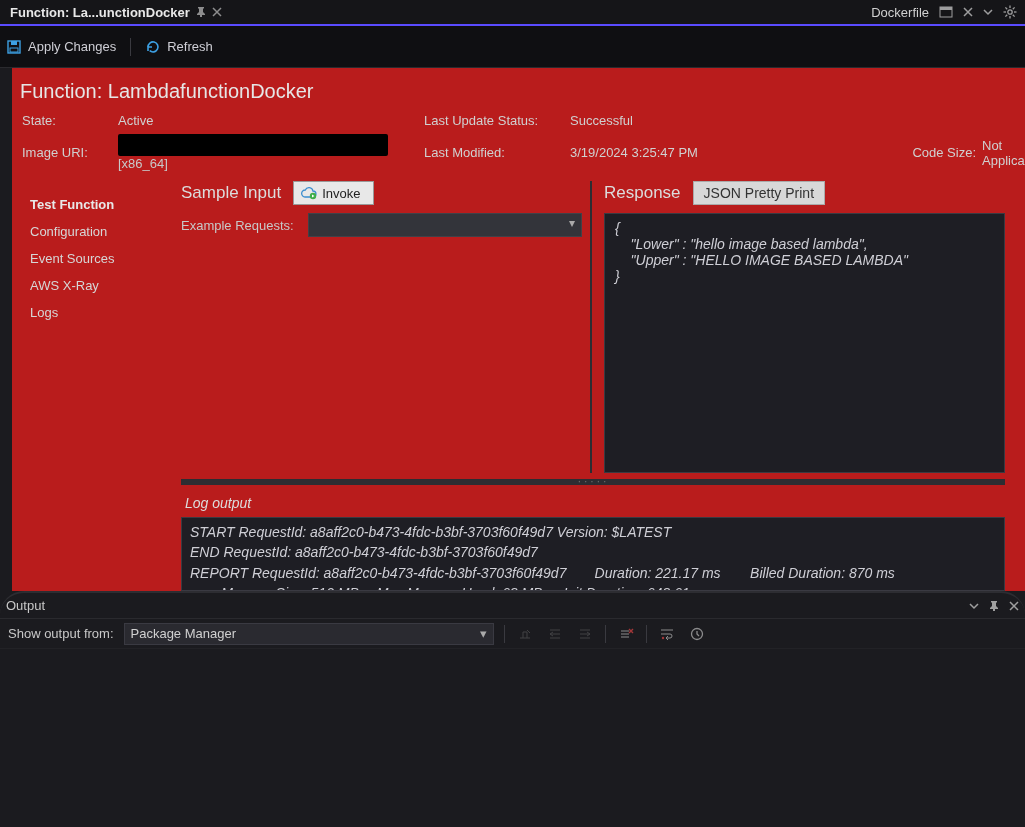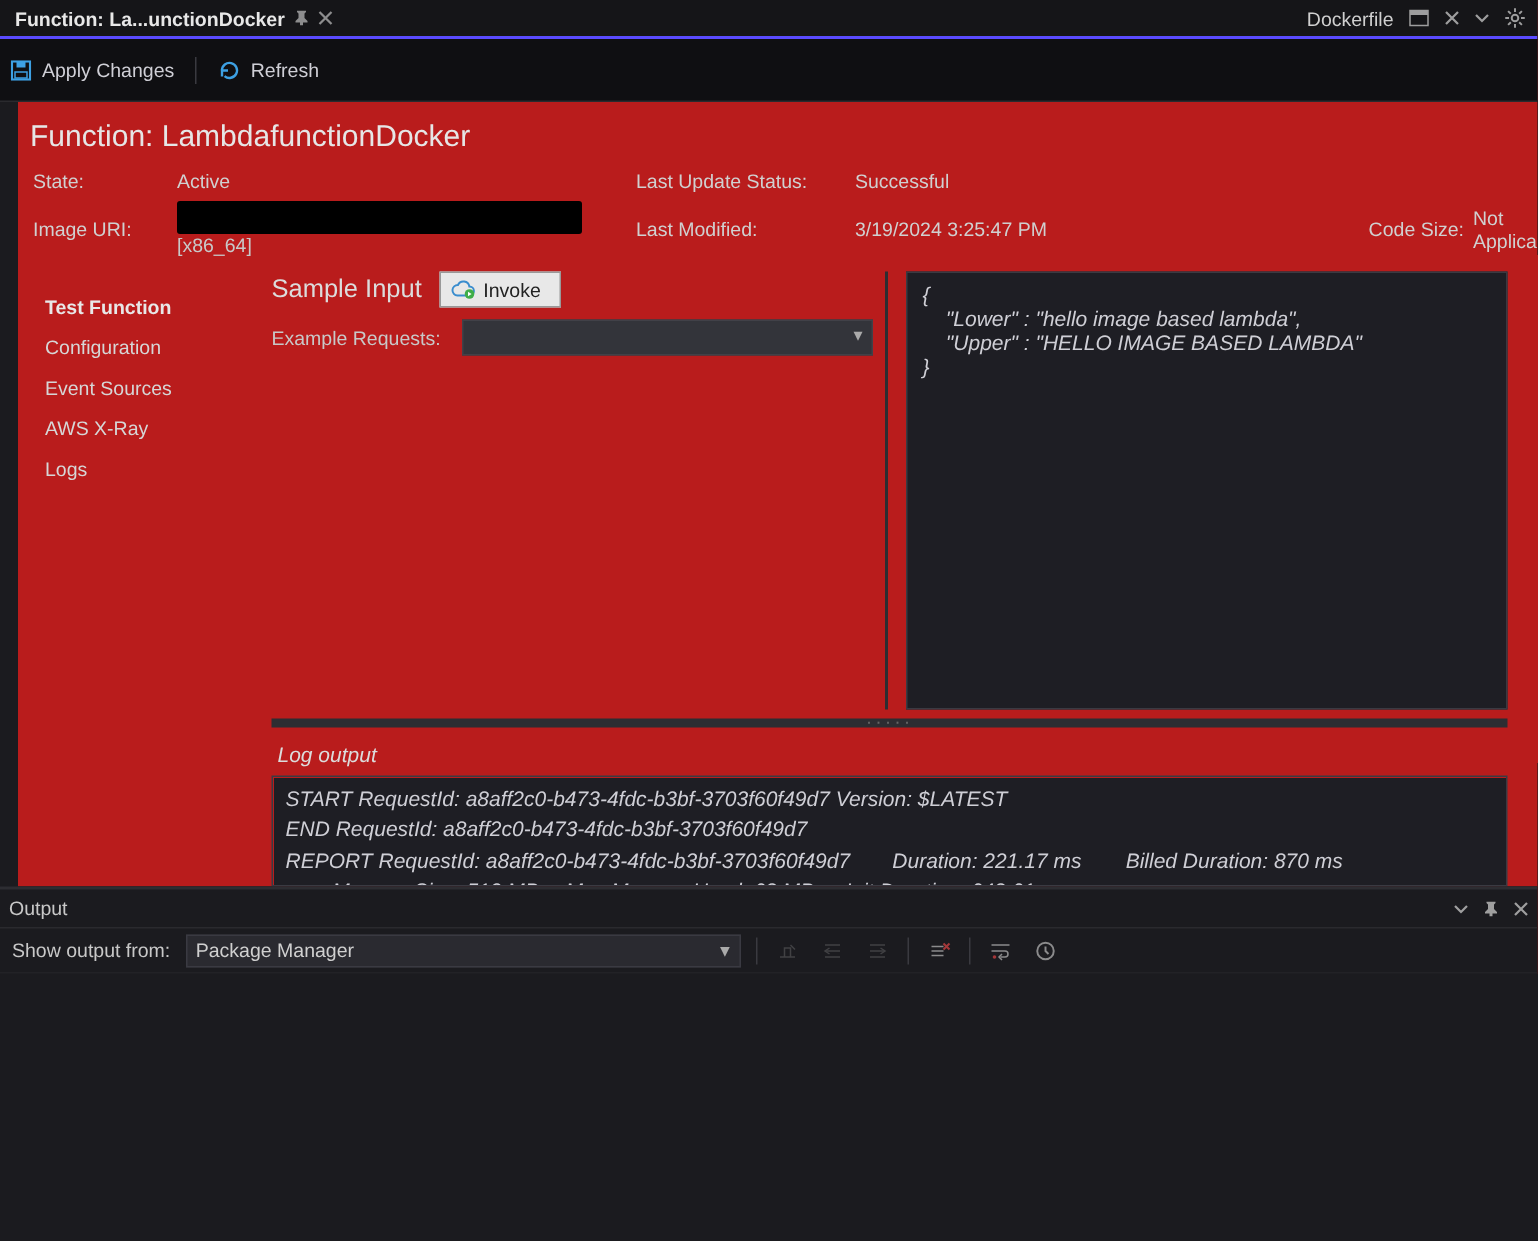--- a/index.html
+++ b/index.html
@@ -51,21 +51,21 @@
   .hsplit::after { content: "·····"; color: #666; position: absolute; left: 50%; top: -6px; transform: translateX(-50%); letter-spacing: 2px; }
 
   .log-title { font-size: 14px; color: #dcdcdc; padding: 4px 0 6px 4px; font-style: italic; }
   .log-box { border: 1px solid #3a3a42; background: #1e1e24; padding: 4px 8px; color: #cfcfd6; font-style: italic; font-size: 14px; height: 74px; overflow-y: scroll; white-space: pre; line-height: 1.45; }
   .log-box::-webkit-scrollbar { width: 16px; }
   .log-box::-webkit-scrollbar-track { background: #2a2a2f; }
   .log-box::-webkit-scrollbar-thumb { background: #555; }
   .log-box::-webkit-scrollbar-button { background: #2a2a2f; height: 16px; }
 
   
-  .output-panel { height: 236px; border-top: 2px solid #2d2d32; display: flex; flex-direction: column; background: #1b1b1f; }
+  .output-panel { height: 236px; border-top: 2px solid #2d2d32; display: flex; flex-direction: column; background: #1b1b1f; border-radius: 24px; }
   .output-header { height: 26px; display: flex; align-items: center; padding: 0 6px; border-bottom: 1px solid #2a2a2e; }
   .output-header .title { color: #c8c8c8; }
   .output-header .spacer { flex: 1; }
   .output-header .ico { margin-left: 10px; opacity: .8; cursor: pointer; }
   .output-toolbar { height: 30px; display: flex; align-items: center; padding: 0 8px; gap: 10px; border-bottom: 1px solid #222226; }
   .out-drop { width: 370px; height: 22px; background: #2a2a30; border: 1px solid #3a3a42; color: #d0d0d0; padding: 0 6px; display: flex; align-items: center; position: relative; }
   .out-drop::after { content: "▾"; position: absolute; right: 6px; color: #aaa; }
   .vsep { width: 1px; height: 18px; background: #3a3a40; }
   .tool-ico { width: 20px; height: 20px; display: flex; align-items: center; justify-content: center; opacity: .7; cursor: pointer; }
   .tool-ico.disabled { opacity: .35; cursor: default; }
@@ -197,20 +197,26 @@
               <span>Invoke</span>
             </button>
           </div>
           <div class="example-row">
             <span>Example Requests:</span>
             <div class="ex-drop"></div>
           </div>
         </div>
 
         <div class="pane">
+          <div class="pane-header">
+            <span class="pane-title">Response</span>
+            <button class="json-btn">
+              <span>JSON Pretty Print</span>
+            </button>
+          </div>
           <div class="response-area">{
     "Lower" : "hello image based lambda",
     "Upper" : "HELLO IMAGE BASED LAMBDA"
 }</div>
         </div>
       </div>
 
       <div class="hsplit"></div>
 
       <div class="log-title">Log output</div>

